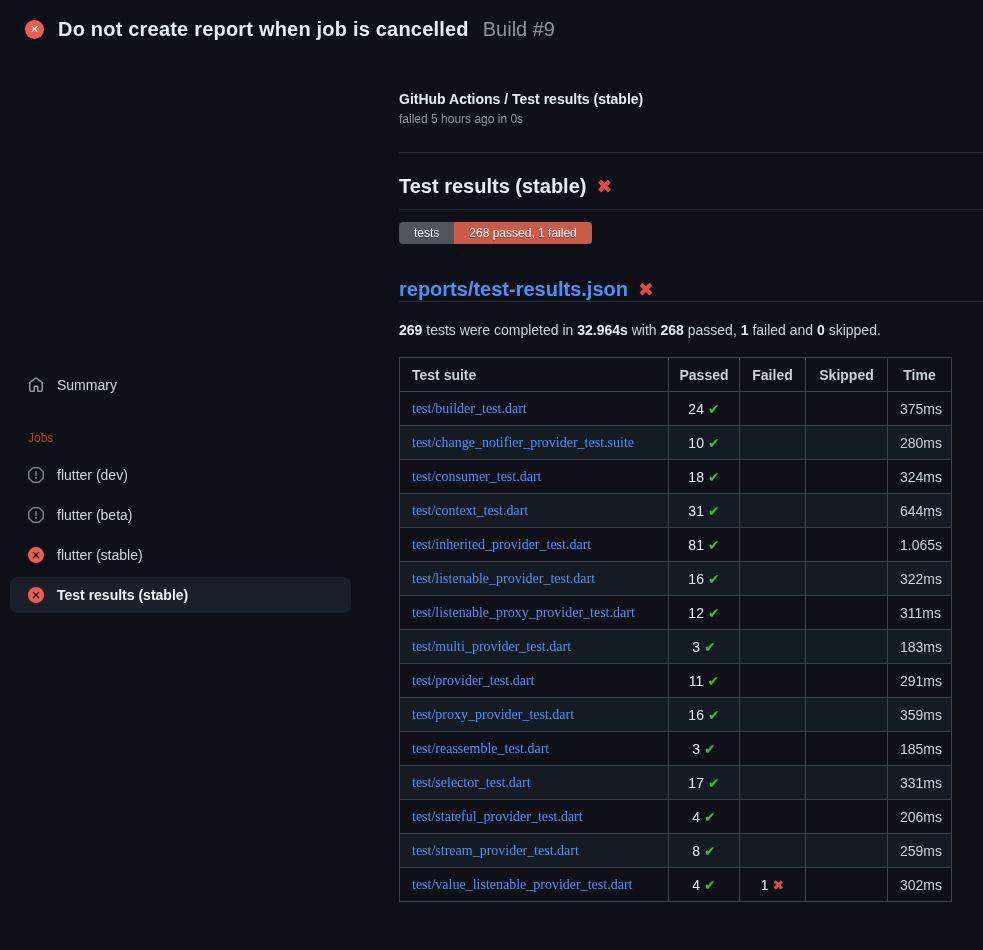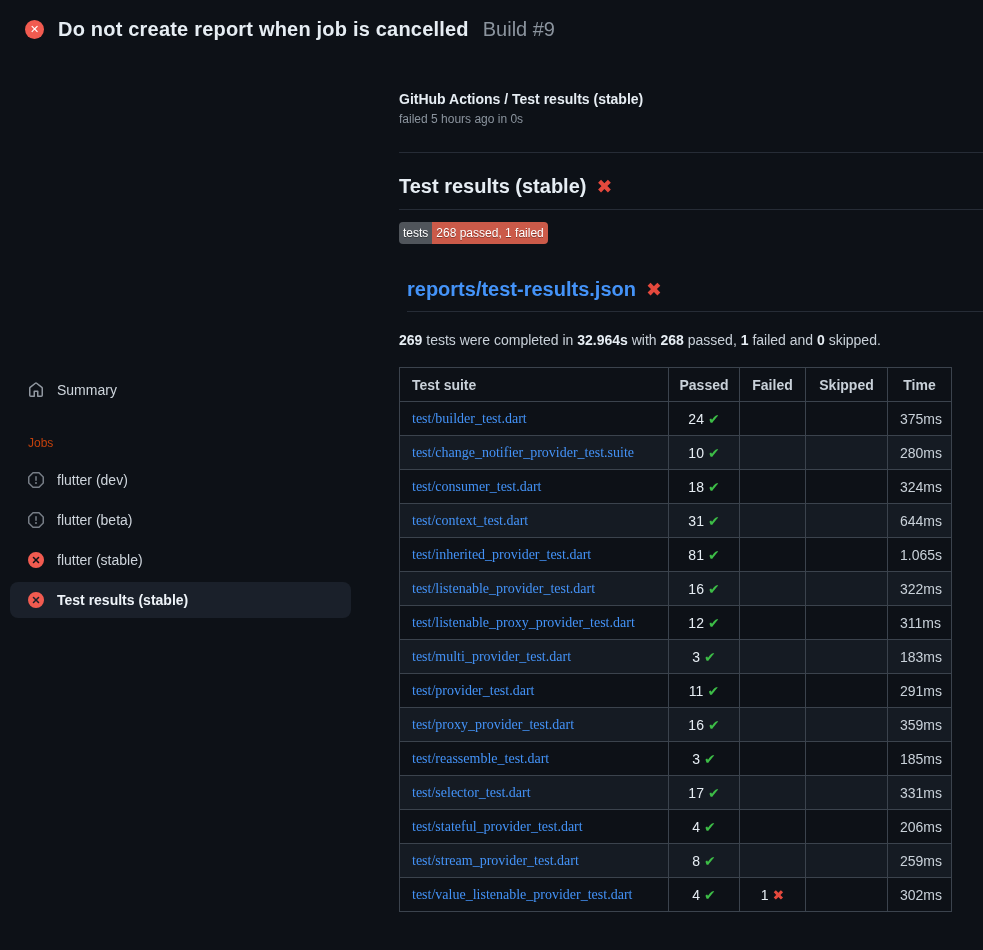--- a/index.html
+++ b/index.html
@@ -32,23 +32,23 @@
   .run-meta { font-size:12px; color:#8b949e; margin-top:5px; }
   .rule { border:none; border-top:1px solid #262c36; margin:0; }
   .rule-1 { margin-top:26px; }
   .section-h1 { display:flex; align-items:center; gap:10px; margin-top:22px;
     padding-bottom:11px; border-bottom:1px solid #262c36; }
   .section-h1 .h-text { font-size:20px; font-weight:bold; color:#e6edf3; }
   .big-x { color:#e5493d; font-size:19px; font-weight:bold; line-height:1; }
   .badge { display:inline-flex; margin-top:12px; border-radius:4px; overflow:hidden;
     font-size:12px; height:22px; line-height:22px; color:#fff;
     text-shadow:0 1px 0 rgba(0,0,0,.35); }
-  .badge .seg { padding:0 4px; }
+  .badge .seg { padding:0 15px; }
   .section-h2 { display:flex; align-items:center; gap:10px; margin-top:34px;
-    padding-bottom:10px; border-bottom:1px solid #262c36;margin-left:8px; }
+    padding-bottom:0; border-bottom:1px solid #262c36; }
   .section-h2 .h-link { font-size:20px; font-weight:bold; color:#4493f8; text-decoration:none; cursor:pointer; }
   .summary-line { margin-top:20px; color:#c9d1d9; }
   .summary-line b { color:#e6edf3; }
   
   table.results { border-collapse:collapse; margin-top:19px; width:552px; table-layout:fixed; }
   table.results th, table.results td { border:1px solid #3b434d; height:34px; padding:4px 12px; }
   table.results th { font-weight:bold; color:#c9d1d9; text-align:left; }
   table.results th.num, table.results td.num { text-align:center; padding:4px 10px;margin-left:22px; }
   table.results td.time { text-align:center; color:#c9d1d9; }
   table.results tbody tr:nth-child(even) { background:#151b23; }

